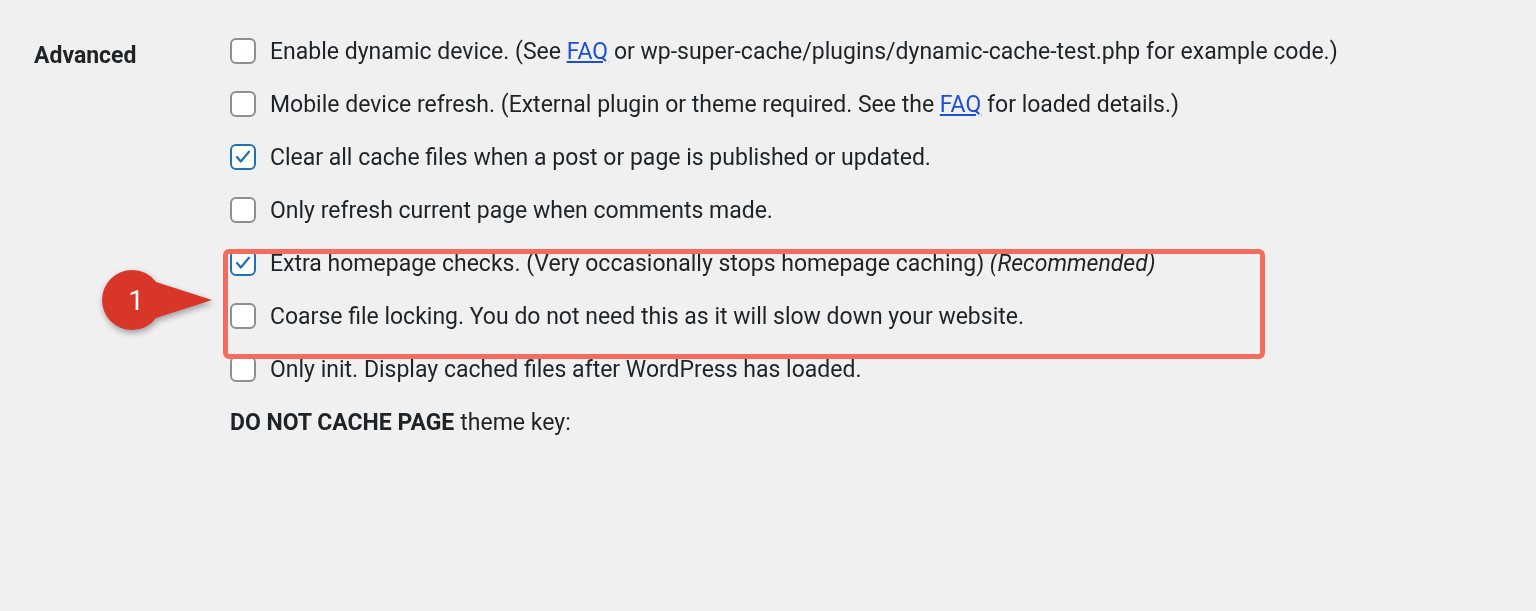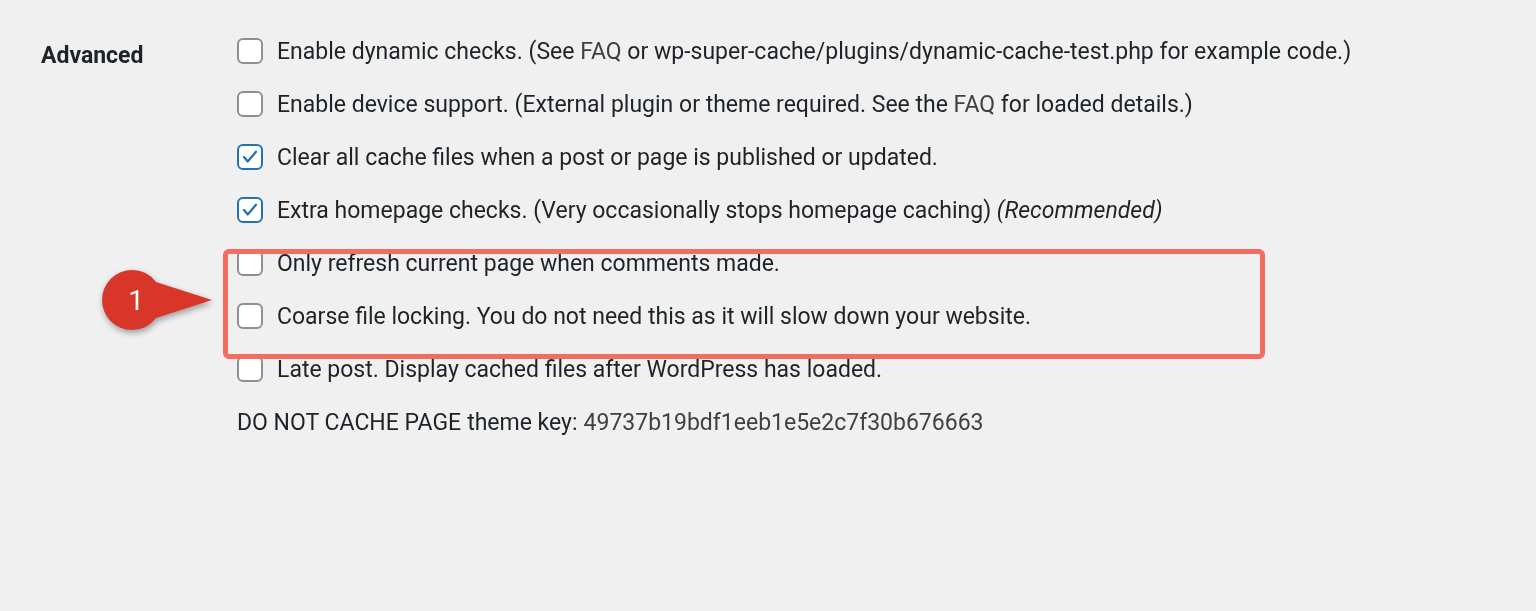--- a/index.html
+++ b/index.html
@@ -17,21 +17,20 @@
       padding-top: 36px;
       padding-left: 34px;
       align-items: flex-start;
       position: relative;
     }
     .section-label {
       flex: 0 0 196px;
       font-weight: 700;
       color: #1d2327;
       padding-top: 6px;
-      margin-left: 7px;
     }
     .options {
       flex: 1;
       padding-right: 60px;
     }
     .option-row {
       display: flex;
       align-items: flex-start;
       margin-bottom: 22px;
       line-height: 1.35;
@@ -62,21 +61,22 @@
       stroke-width: 3;
       fill: none;
       stroke-linecap: round;
       stroke-linejoin: round;
     }
     .label-text {
       flex: 1;
       color: #1d2327;
     }
     .lnk {
-      color: #404040;
+      color: #1d4ed8;
+      text-decoration: underline;
       cursor: pointer;
     }
     .rec {
       font-style: italic;
     }
     .highlight-box {
       position: absolute;
       left: 223px;
       top: 249px;
       width: 1042px;
@@ -106,85 +106,84 @@
       font-size: 28px;
       font-weight: 400;
     }
     .secret-row {
       display: flex;
       align-items: baseline;
       flex-wrap: wrap;
       gap: 6px;
       line-height: 1.35;
     }
-    .bold { font-weight: 400; }
+    .bold { font-weight: 700; }
   </style>
 </head>
 <body>
 
 <div class="wrap">
   <div class="section-label">Advanced</div>
 
   <div class="options">
 
     <div class="option-row">
       <div class="chk"></div>
       <div class="label-text">
-        <span>Enable dynamic checks. (See </span><span class="lnk">FAQ</span><span> or wp-super-cache/plugins/dynamic-cache-test.php for example code.)</span>
+        <span>Enable dynamic device. (See </span><span class="lnk">FAQ</span><span> or wp-super-cache/plugins/dynamic-cache-test.php for example code.)</span>
       </div>
     </div>
 
     <div class="option-row">
       <div class="chk"></div>
       <div class="label-text">
-        <span>Enable device support. (External plugin or theme required. See the </span><span class="lnk">FAQ</span><span> for loaded details.)</span>
+        <span>Mobile device refresh. (External plugin or theme required. See the </span><span class="lnk">FAQ</span><span> for loaded details.)</span>
       </div>
     </div>
 
 
     <div class="option-row">
       <div class="chk checked">
         <svg viewBox="0 0 24 24">
             <path d="M4 12 L9 18 L20 5"></path>
           </svg>
       </div>
       <div class="label-text">Clear all cache files when a post or page is published or updated.</div>
     </div>
 
     <div class="option-row">
+      <div class="chk"></div>
+      <div class="label-text">Only refresh current page when comments made.</div>
+    </div>
+
+    <div class="option-row">
       <div class="chk checked">
         <svg viewBox="0 0 24 24">
             <path d="M4 12 L9 18 L20 5"></path>
           </svg>
       </div>
       <div class="label-text">
         <span>Extra homepage checks. (Very occasionally stops homepage caching) </span><span class="rec">(Recommended)</span>
       </div>
     </div>
 
-    <div class="option-row">
-      <div class="chk"></div>
-      <div class="label-text">Only refresh current page when comments made.</div>
-    </div>
-
 
     <div class="option-row">
       <div class="chk"></div>
       <div class="label-text">Coarse file locking. You do not need this as it will slow down your website.</div>
     </div>
 
     <div class="option-row">
       <div class="chk"></div>
-      <div class="label-text">Late post. Display cached files after WordPress has loaded.</div>
+      <div class="label-text">Only init. Display cached files after WordPress has loaded.</div>
     </div>
 
     <div class="secret-row">
       <span class="bold">DO NOT CACHE PAGE</span>
         <span> theme key: </span>
-        <span class="lnk">49737b19bdf1eeb1e5e2c7f30b676663</span>
     </div>
 
   </div>
 
   <div class="highlight-box"></div>
 
   <div class="callout">
     <svg viewBox="0 0 110 60">
       <path d="M30 0 A30 30 0 1 0 30 60 A30 30 0 0 0 54 48 L110 30 L54 12 A30 30 0 0 0 30 0 Z" fill="#d9362a"></path>
     </svg>

